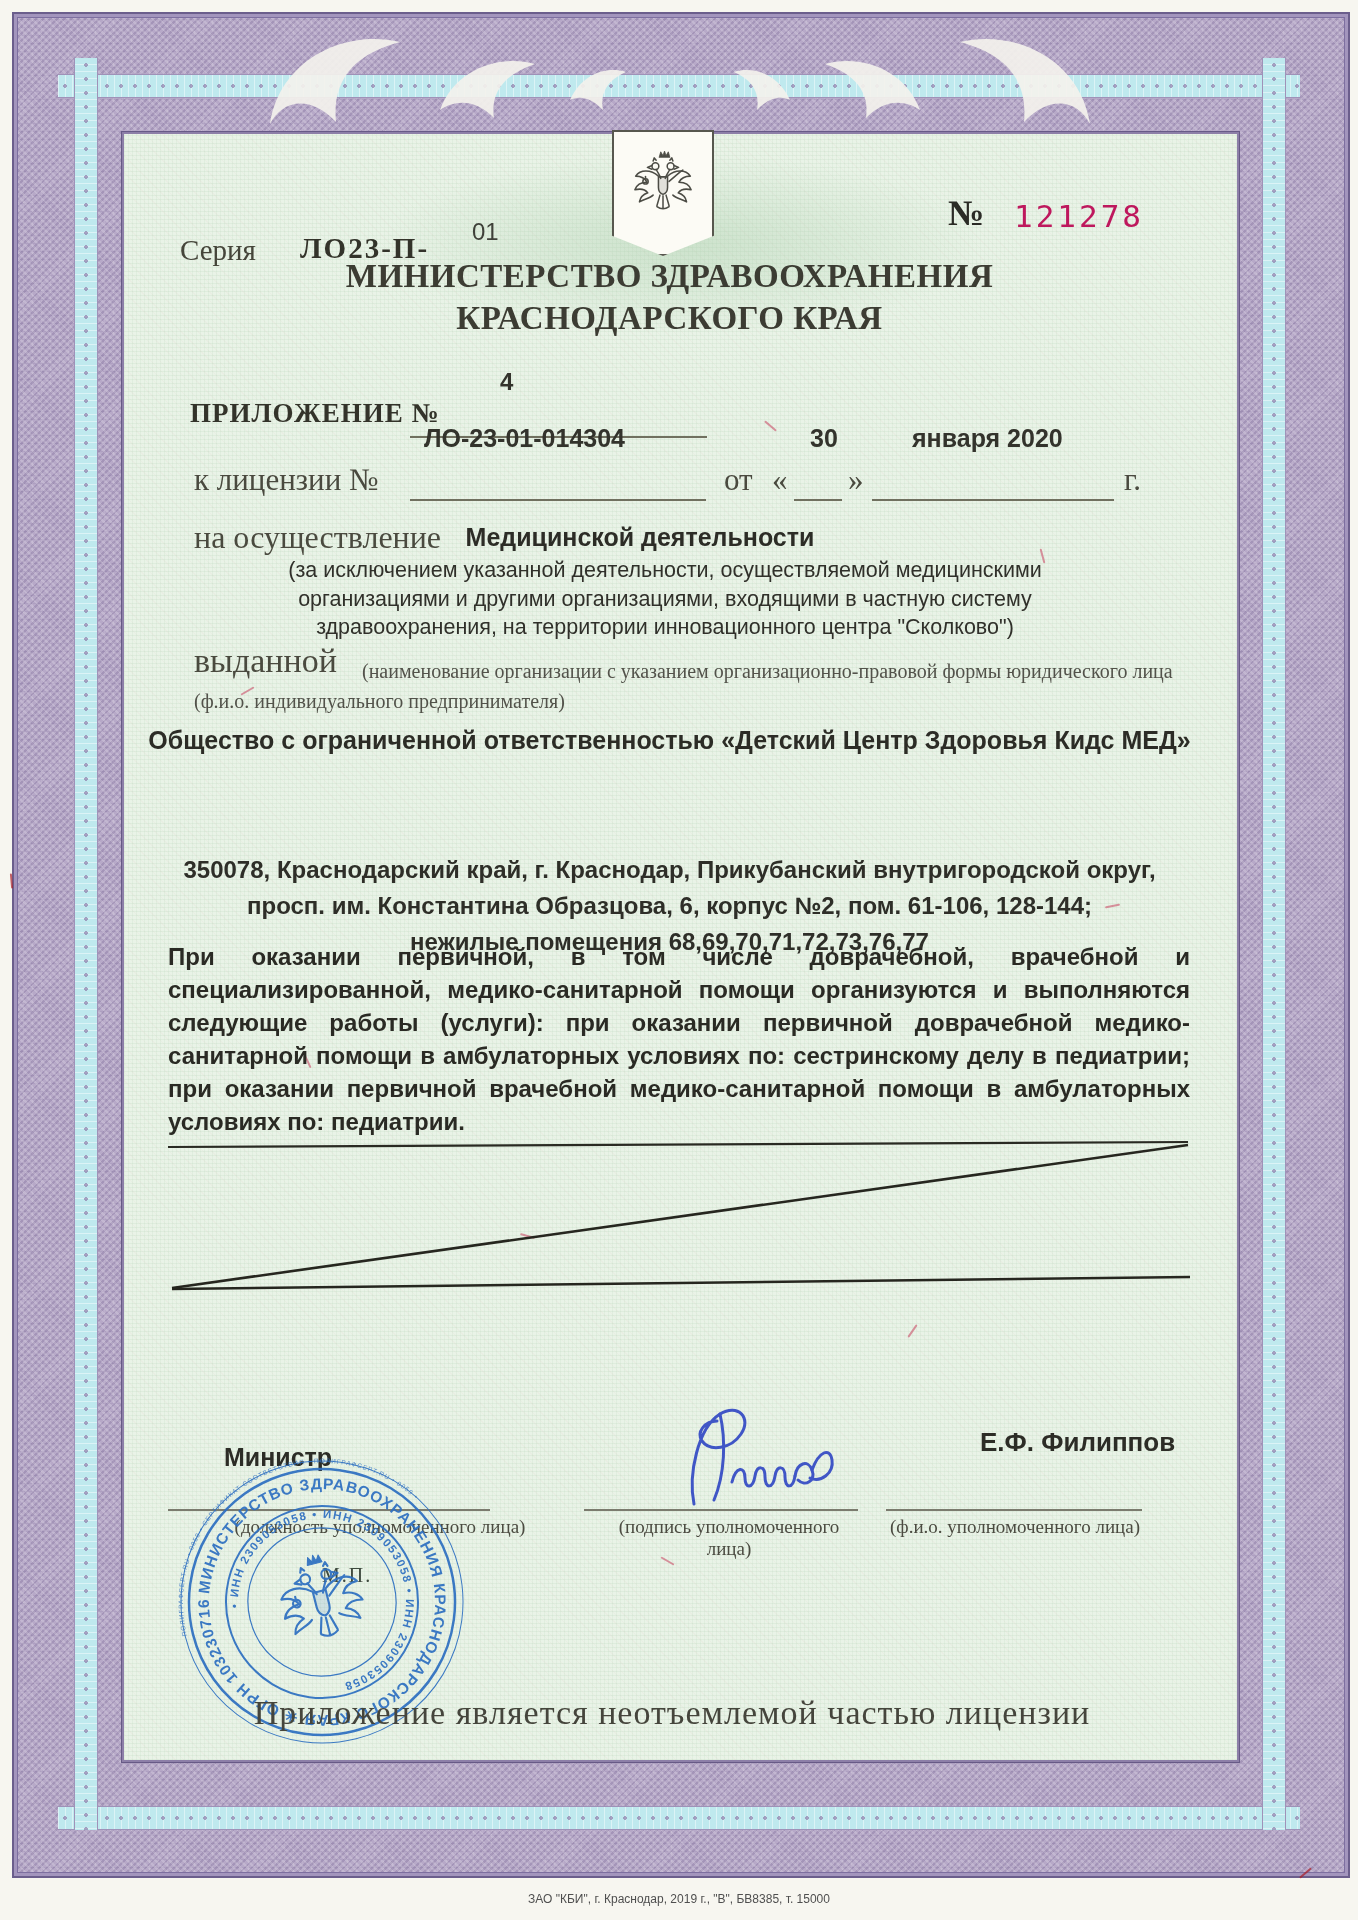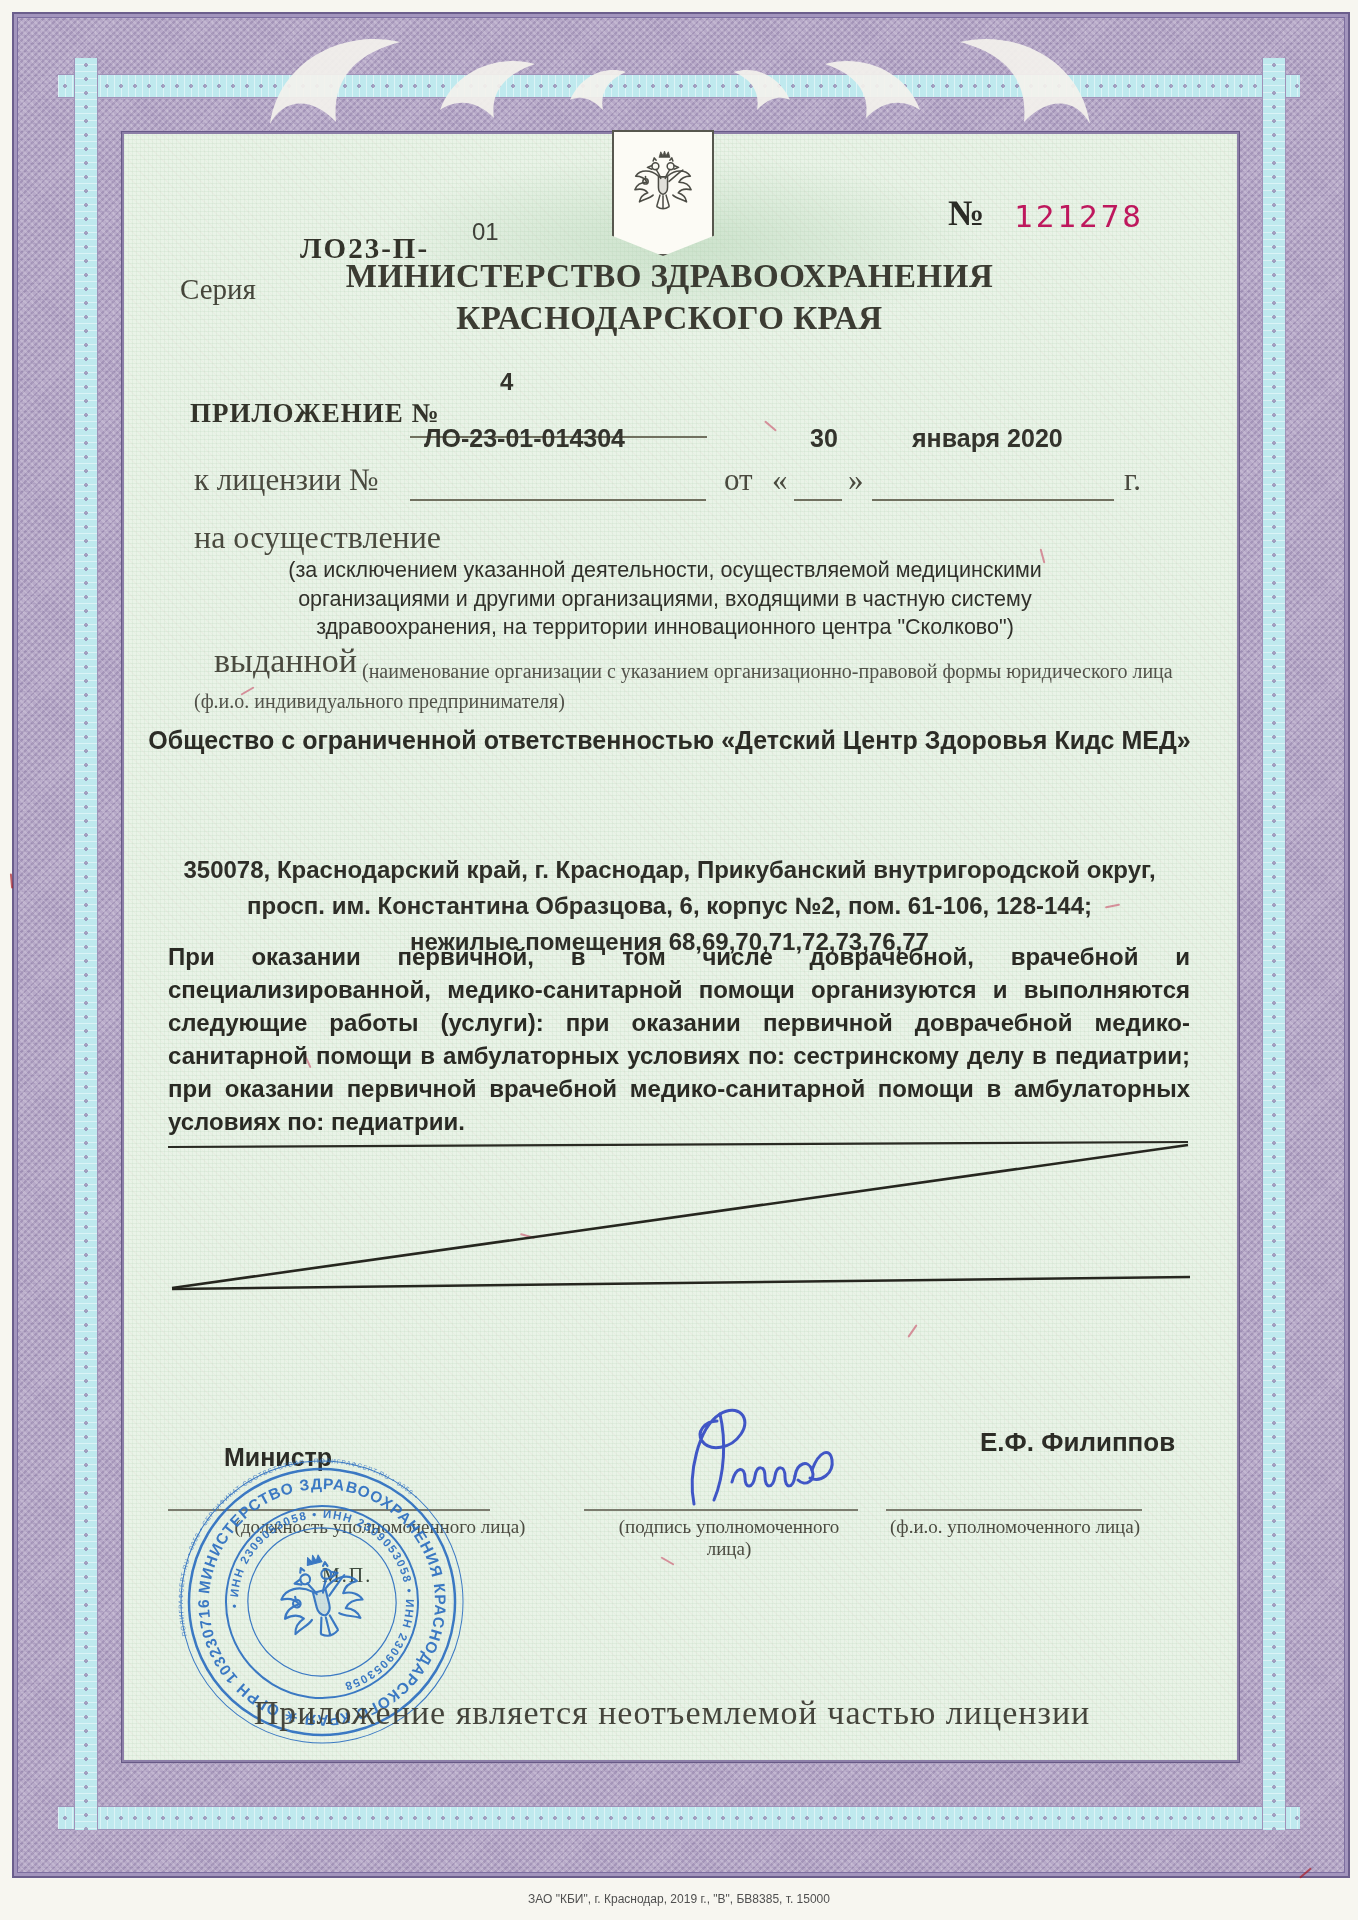--- a/index.html
+++ b/index.html
@@ -100,21 +100,21 @@
   <div class="fiber" style="left:240px;top:690px;transform:rotate(-30deg);"></div>
   <div class="fiber" style="left:1035px;top:555px;transform:rotate(75deg);"></div>
   <div class="fiber" style="left:520px;top:1235px;transform:rotate(15deg);"></div>
   <div class="fiber" style="left:905px;top:1330px;transform:rotate(-55deg);"></div>
   <div class="fiber" style="left:300px;top:1060px;transform:rotate(65deg);"></div>
   <div class="fiber" style="left:1105px;top:905px;transform:rotate(-12deg);"></div>
   <div class="fiber" style="left:660px;top:1560px;transform:rotate(30deg);"></div>
   <div class="fiber" style="left:4px;top:880px;transform:rotate(85deg);background:rgba(170,30,40,.7);"></div>
   <div class="fiber" style="left:1298px;top:1872px;transform:rotate(-40deg);background:rgba(170,30,40,.7);"></div>
 
-  <div class="abs serif" style="left:180px;top:234px;font-size:29px;color:#45453a;margin-top:39px;">Серия</div>
+  <div class="abs serif" style="left:180px;top:234px;font-size:29px;color:#45453a;">Серия</div>
   <div class="abs serif b" style="left:300px;top:232px;font-size:29px;letter-spacing:2px;color:#33332a;">ЛО23-П-</div>
   <div class="abs sans" style="left:472px;top:218px;font-size:24px;color:#3f4039;">01</div>
 
   <div class="emblem-box"></div>
   <svg class="abs" style="left:625px;top:140px;color:#4c4c45;" width="76" height="92" viewBox="0 0 100 100">
     <use href="#dblEagle"></use>
   </svg>
 
   <div class="abs serif b" style="left:948px;top:192px;font-size:36px;color:#2b2b26;">№</div>
   <div class="abs mono" style="left:1014px;top:198px;font-size:31px;letter-spacing:3px;color:#be185d;">121278</div>
@@ -133,27 +133,28 @@
   <div class="abs serif" style="left:194px;top:462px;font-size:31px;color:#4a4a3f;">к лицензии №</div>
   <div class="rule" style="left:410px;top:499px;width:296px;"></div>
   <div class="abs serif" style="left:724px;top:462px;font-size:31px;color:#4a4a3f;">от</div>
   <div class="abs serif" style="left:772px;top:462px;font-size:31px;color:#4a4a3f;">«</div>
   <div class="rule" style="left:794px;top:499px;width:48px;"></div>
   <div class="abs serif" style="left:848px;top:462px;font-size:31px;color:#4a4a3f;">»</div>
   <div class="rule" style="left:872px;top:499px;width:242px;"></div>
   <div class="abs serif" style="left:1124px;top:462px;font-size:31px;color:#4a4a3f;">г.</div>
 
   <div class="abs serif" style="left:194px;top:512px;font-size:32px;color:#4a4a3f;margin-top:7px;">на осуществление</div>
+  <div class="abs sans b ctr" style="left:400px;top:523px;width:480px;font-size:25px;color:#2c2c26;">Медицинской деятельности</div>
   <div class="abs sans ctr" style="left:240px;top:556px;width:850px;font-size:21.5px;line-height:28.5px;color:#30302a;">
     <div>(за исключением указанной деятельности, осуществляемой медицинскими</div>
     <div>организациями и другими организациями, входящими в частную систему</div>
     <div>здравоохранения, на территории инновационного центра "Сколково")</div>
   </div>
 
-  <div class="abs serif" style="left:194px;top:642px;font-size:34px;color:#4a4a3f;margin-left:20px;">выданной</div>
+  <div class="abs serif" style="left:194px;top:642px;font-size:34px;color:#4a4a3f;">выданной</div>
   <div class="abs serif" style="left:362px;top:660px;font-size:20px;color:#52524a;">(наименование организации с указанием организационно-правовой формы юридического лица</div>
   <div class="abs serif" style="left:194px;top:690px;font-size:20px;color:#52524a;">(ф.и.о. индивидуального предпринимателя)</div>
   <div class="abs sans b ctr" style="left:122px;top:726px;width:1095px;font-size:25px;color:#2c2c26;text-align:center;">Общество с ограниченной ответственностью «Детский Центр Здоровья Кидс МЕД»</div>
 
   <div class="abs sans b ctr" style="left:122px;top:852px;width:1095px;font-size:24px;line-height:36px;color:#2e2e28;">
     <div>350078, Краснодарский край, г. Краснодар, Прикубанский внутригородской округ,</div>
     <div>просп. им. Константина Образцова, 6, корпус №2, пом. 61-106, 128-144;</div>
     <div>нежилые помещения 68,69,70,71,72,73,76,77</div>
   </div>
 

